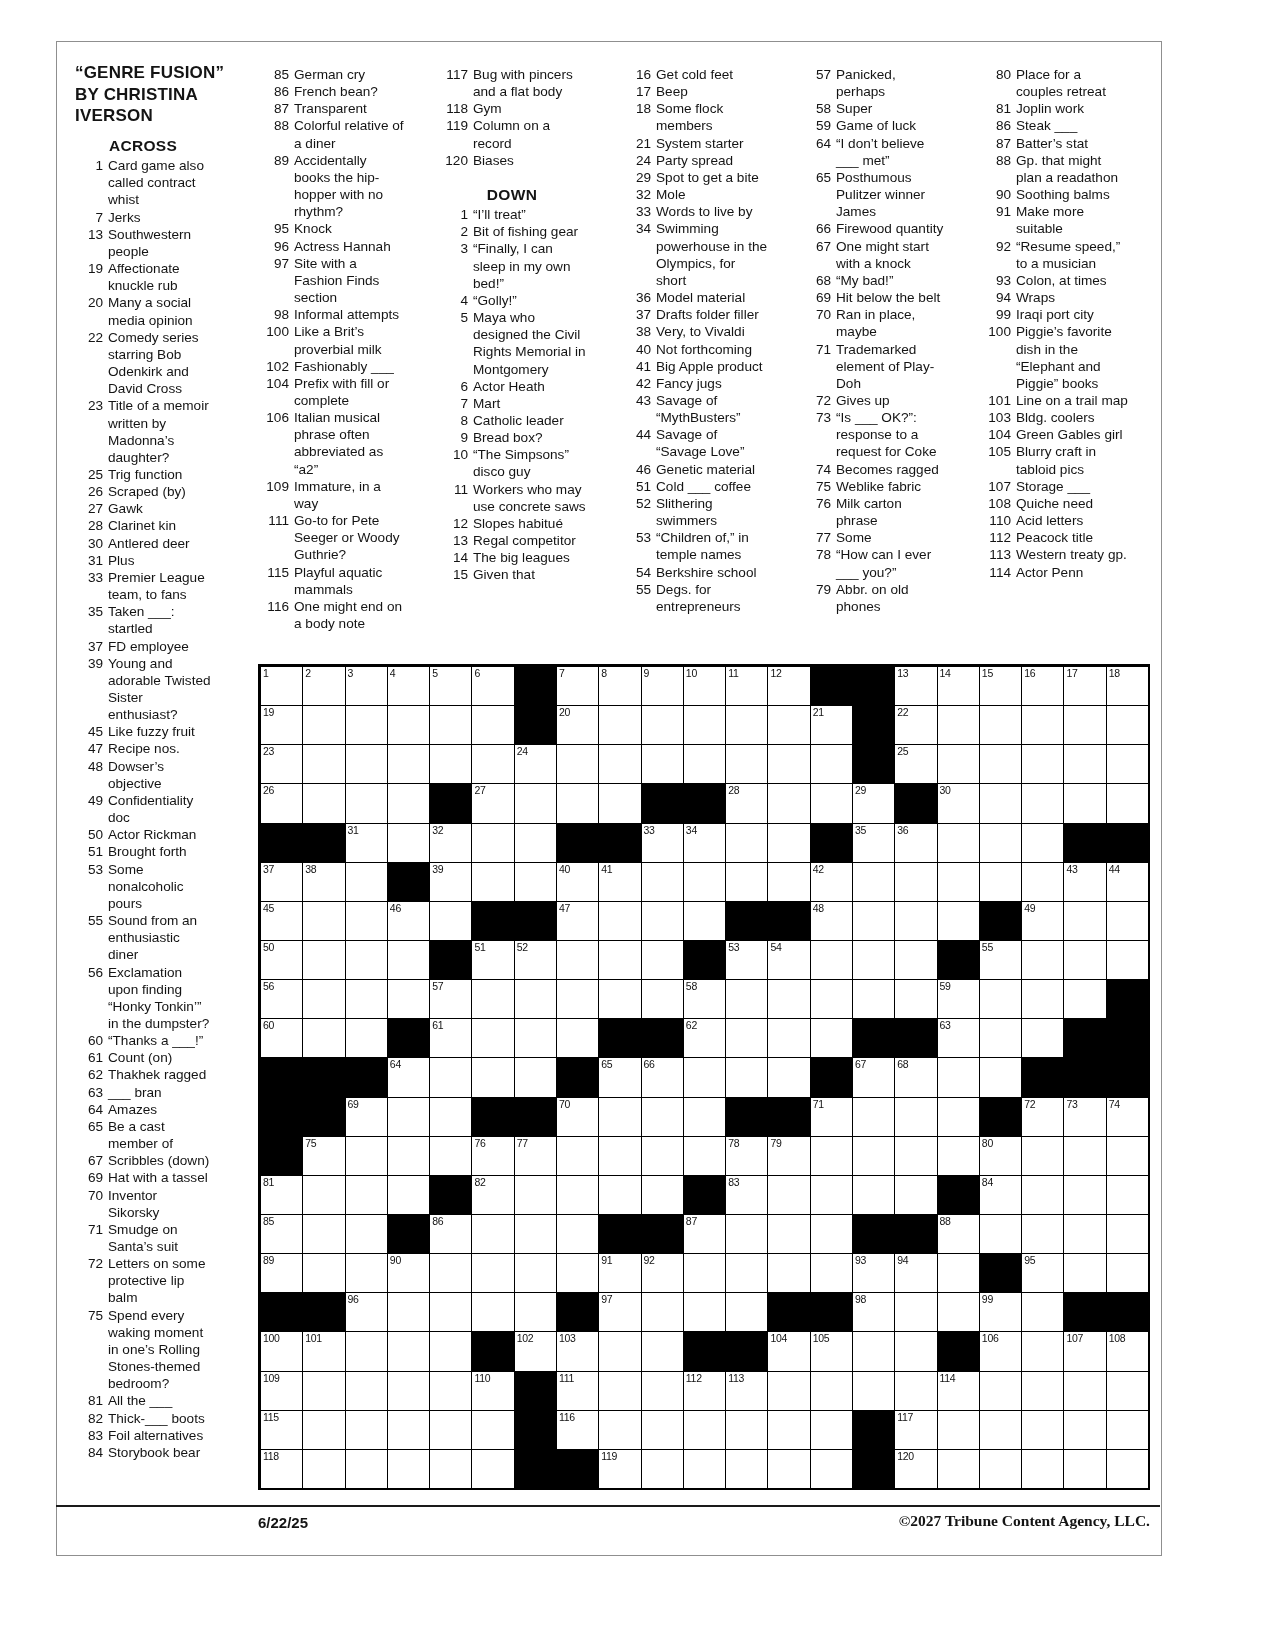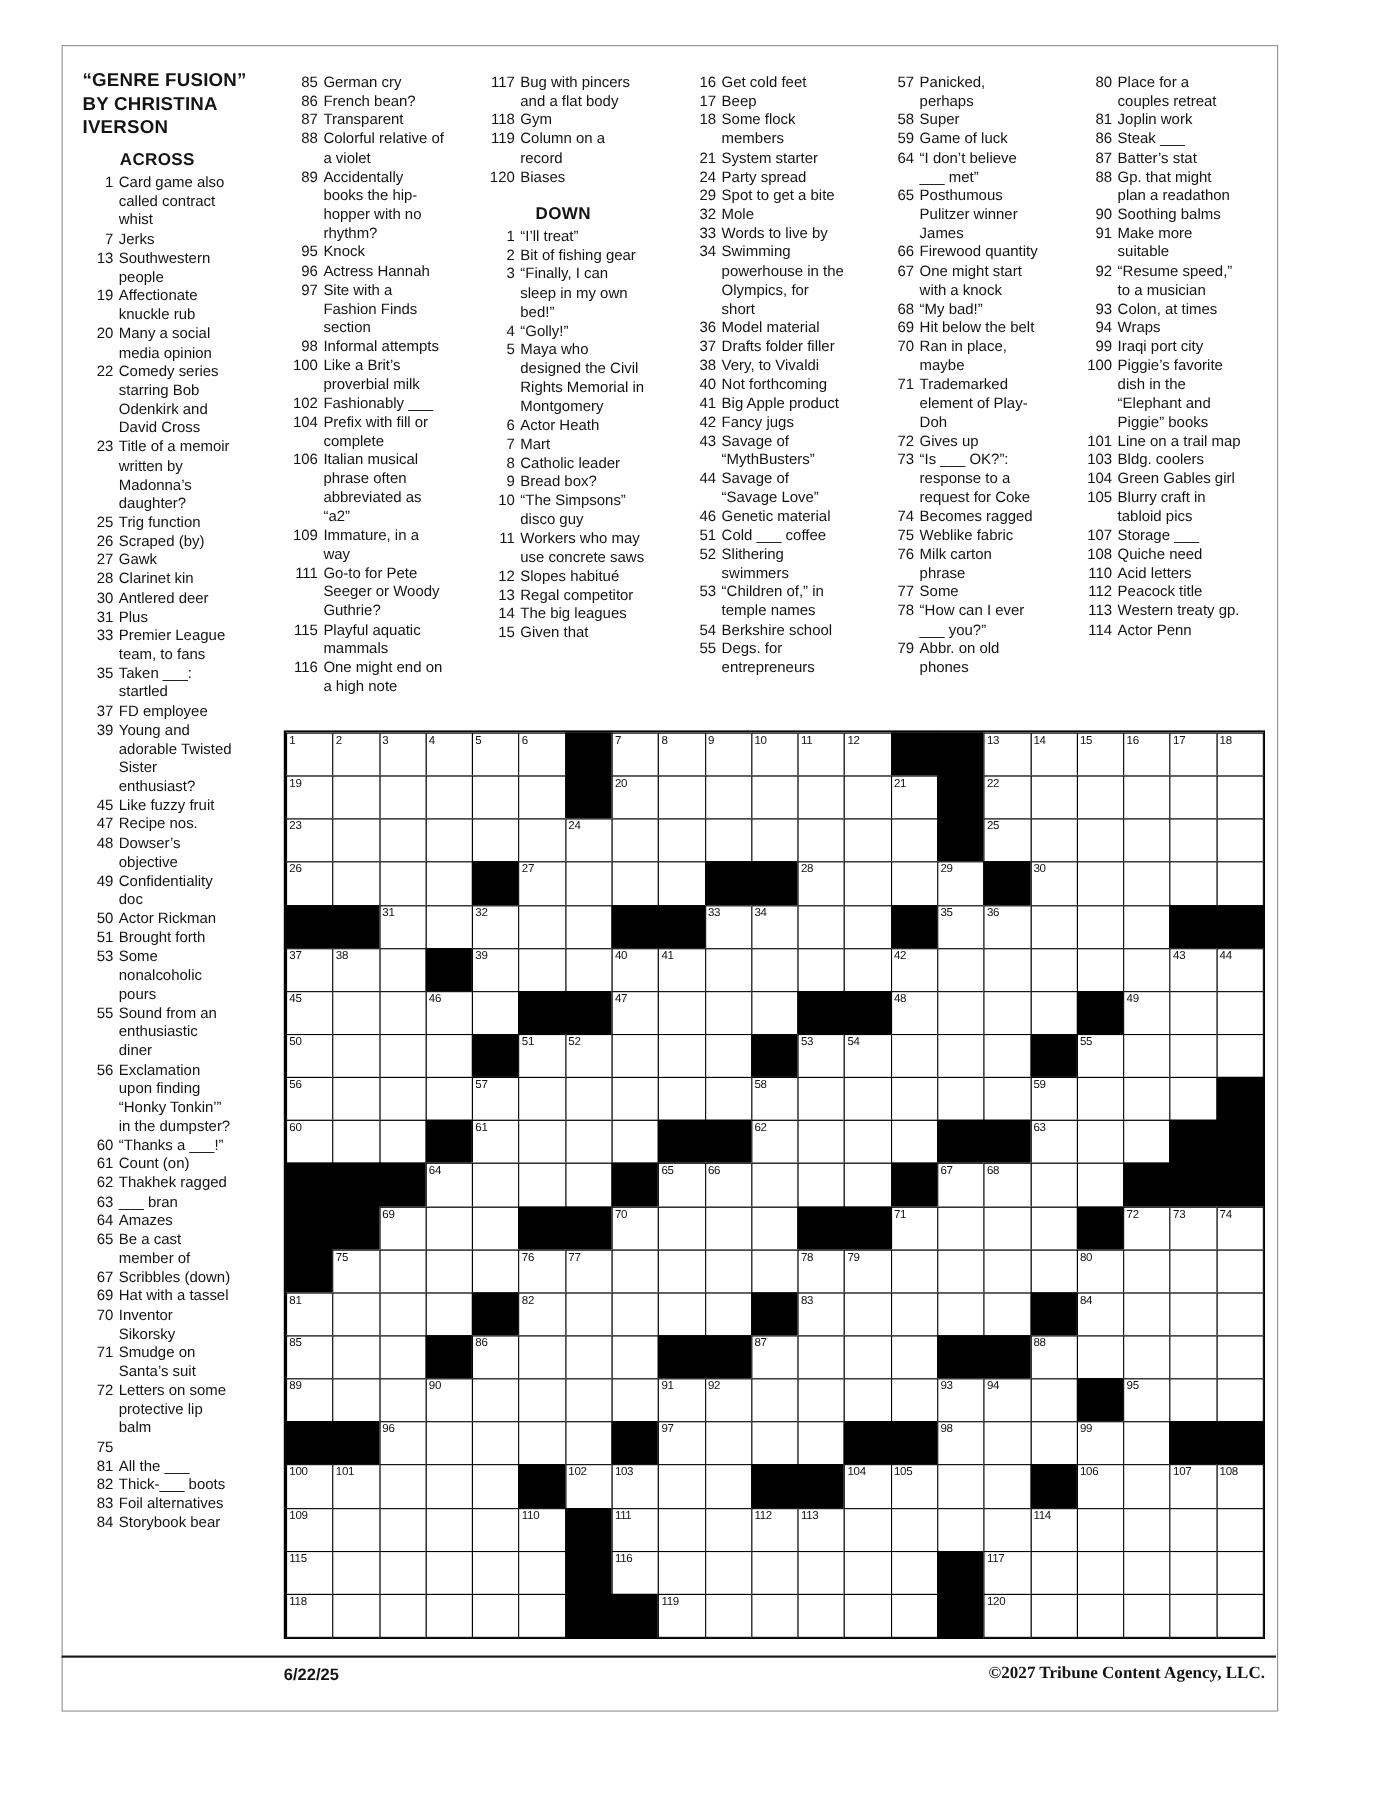--- a/index.html
+++ b/index.html
@@ -214,20 +214,21 @@
       <div class="clue">
         <span class="n">71</span>
         <span class="t">Smudge on Santa’s suit</span>
       </div>
       <div class="clue">
         <span class="n">72</span>
         <span class="t">Letters on some protective lip balm</span>
       </div>
       <div class="clue">
         <span class="n">75</span>
+        <span class="t">Spend every waking moment in one’s Rolling Stones-themed bedroom?</span>
       </div>
       <div class="clue">
         <span class="n">81</span>
         <span class="t">All the ___</span>
       </div>
       <div class="clue">
         <span class="n">82</span>
         <span class="t">Thick-___ boots</span>
       </div>
       <div class="clue">
@@ -249,21 +250,21 @@
       <div class="clue">
         <span class="n">86</span>
         <span class="t">French bean?</span>
       </div>
       <div class="clue">
         <span class="n">87</span>
         <span class="t">Transparent</span>
       </div>
       <div class="clue">
         <span class="n">88</span>
-        <span class="t">Colorful relative of a violet</span>
+        <span class="t">Colorful relative of a diner</span>
       </div>
       <div class="clue">
         <span class="n">89</span>
         <span class="t">Accidentally books the hip-hopper with no rhythm?</span>
       </div>
       <div class="clue">
         <span class="n">95</span>
         <span class="t">Knock</span>
       </div>
       <div class="clue">
@@ -301,21 +302,21 @@
       <div class="clue">
         <span class="n">111</span>
         <span class="t">Go-to for Pete Seeger or Woody Guthrie?</span>
       </div>
       <div class="clue">
         <span class="n">115</span>
         <span class="t">Playful aquatic mammals</span>
       </div>
       <div class="clue">
         <span class="n">116</span>
-        <span class="t">One might end on a high note</span>
+        <span class="t">One might end on a body note</span>
       </div>
     </div>
 </div>
 <div class="clue-col" id="col3">
   <div class="clue-list">
       <div class="clue">
         <span class="n">117</span>
         <span class="t">Bug with pincers and a flat body</span>
       </div>
       <div class="clue">

